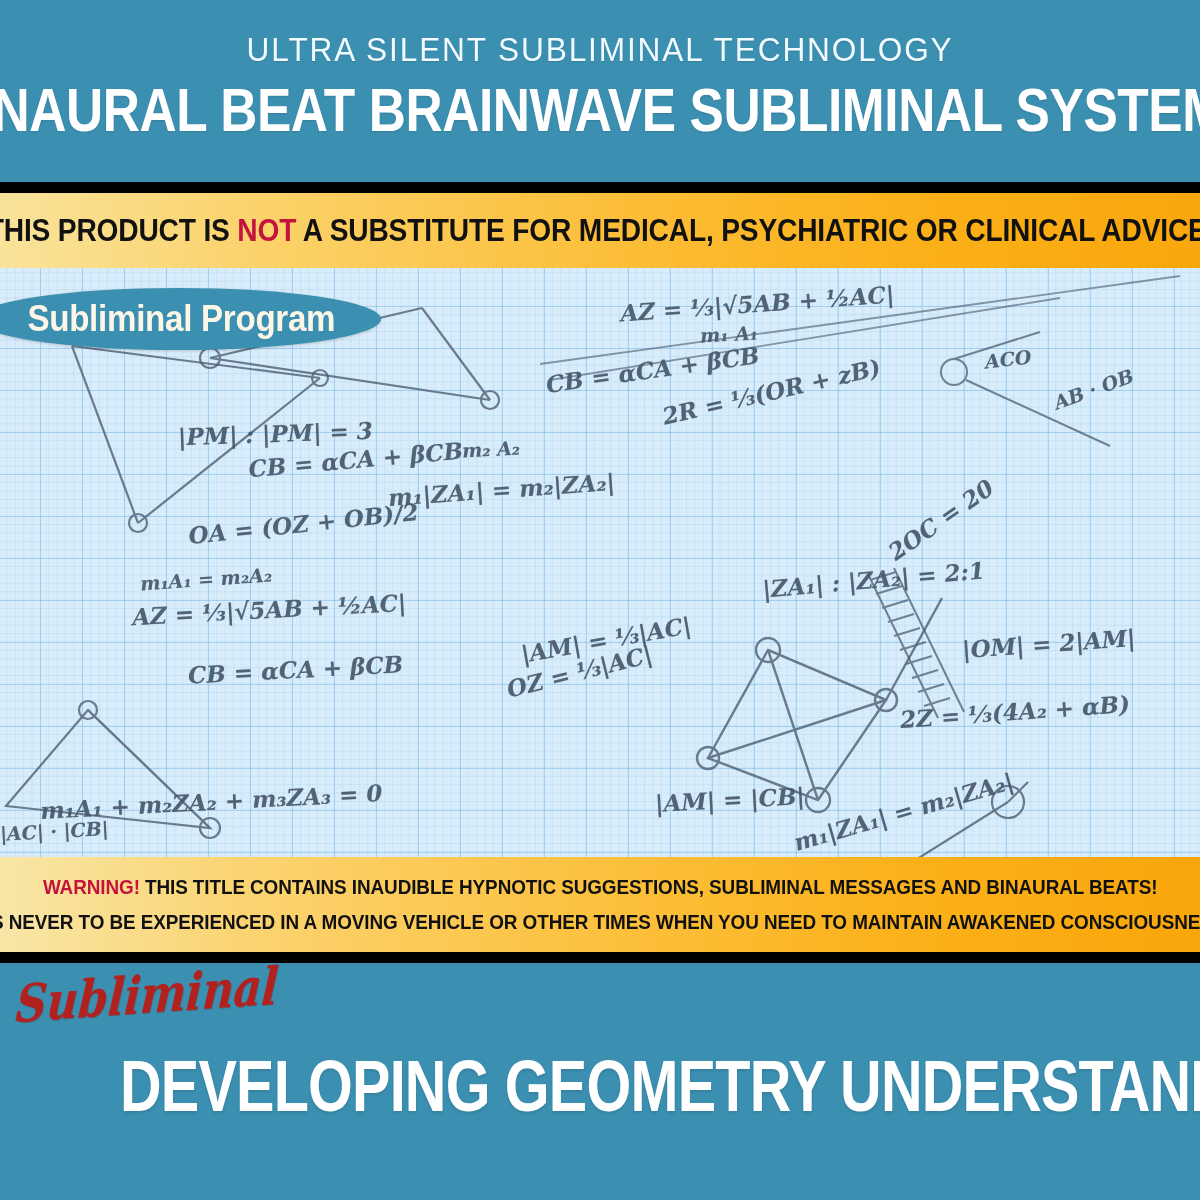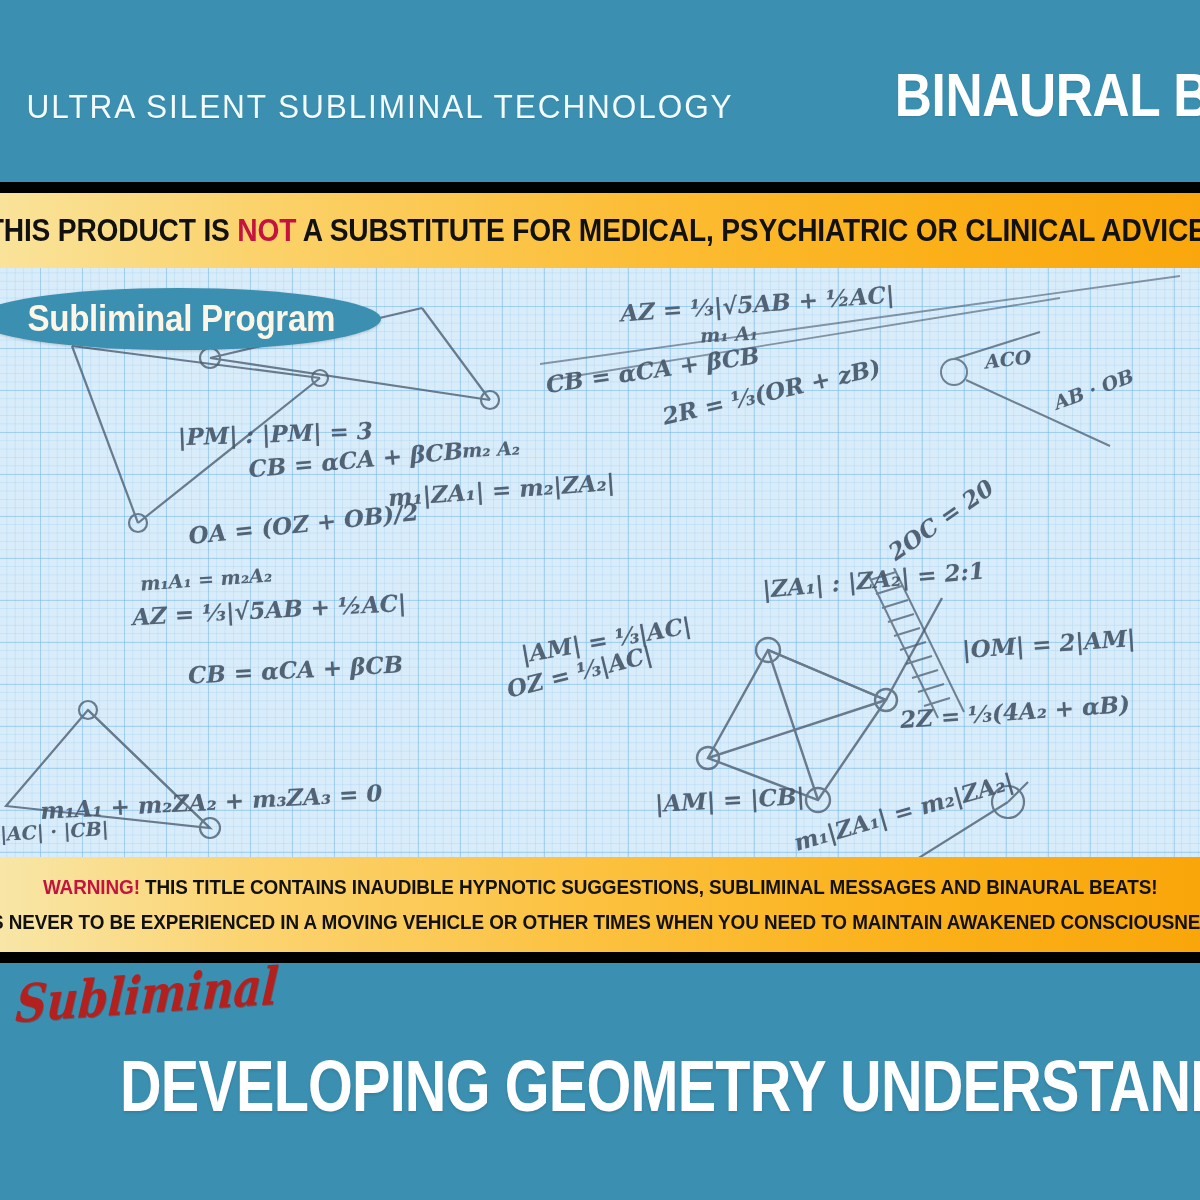--- a/index.html
+++ b/index.html
@@ -13,21 +13,21 @@
     position:relative;
     width:1200px;height:1200px;
     overflow:hidden;
     background:#3b8fb0;
   }
 
   
   .header{
     position:absolute;left:0;top:0;width:1200px;height:182px;
     background:#3b8fb0;
-    display:flex;flex-direction:row;align-items:center;justify-content:flex-start;
+    display:flex;flex-direction:column;align-items:center;justify-content:flex-start;
   }
   .eyebrow{
     margin-top:30px;
     color:#f2fbff;
     font-size:34px;
     font-weight:400;
     letter-spacing:2.0px;
     transform:scaleX(.93);
     white-space:nowrap;
     text-shadow:0 1px 1px rgba(0,0,0,.12);

